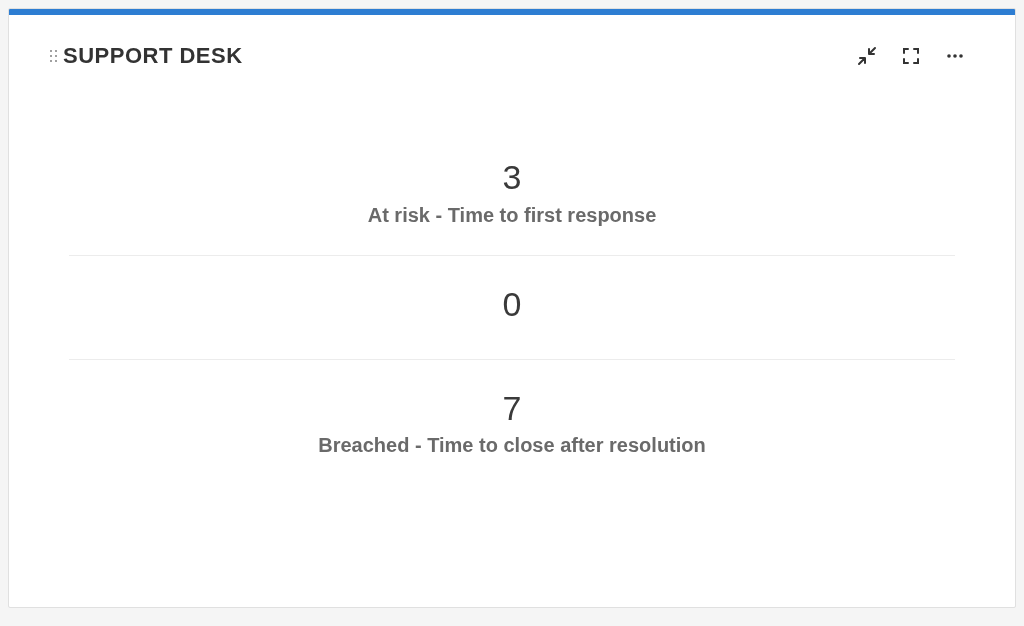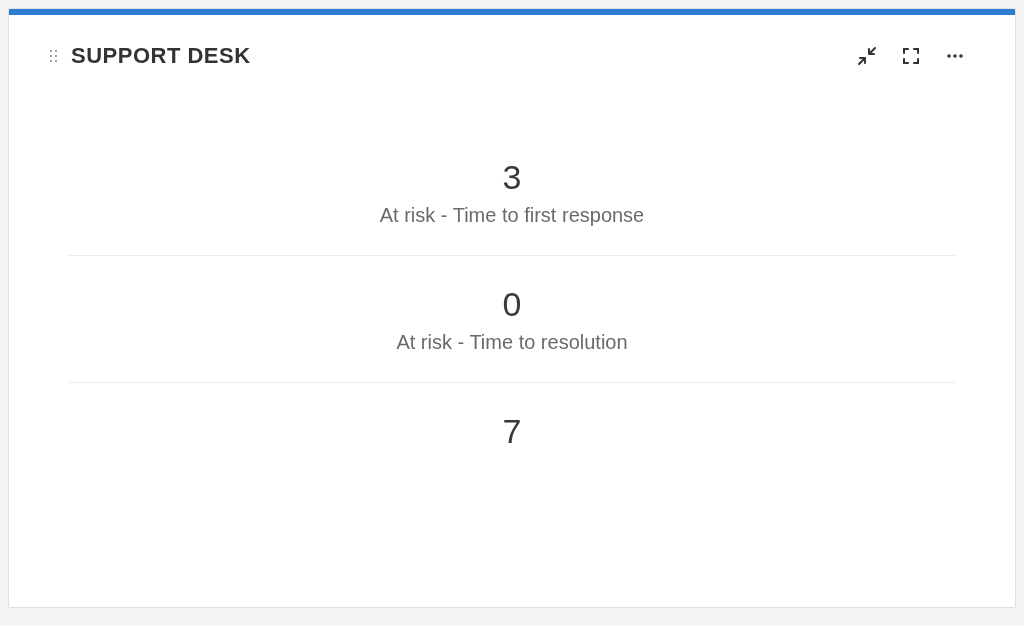--- a/index.html
+++ b/index.html
@@ -30,21 +30,21 @@
     }
     .header {
       display: flex;
       align-items: center;
       justify-content: space-between;
       padding: 28px 40px 20px 40px;
     }
     .header-left {
       display: flex;
       align-items: center;
-      gap: 10px;
+      gap: 2px;
     }
     .drag-handle {
       color: #8a8a8a;
       font-size: 14px;
       letter-spacing: -1px;
       cursor: move;
     }
     .title {
       font-size: 22px;
       font-weight: 600;
@@ -81,21 +81,21 @@
     .metric-value {
       font-size: 34px;
       color: #3a3a3a;
       font-weight: 400;
       line-height: 1.2;
       margin-bottom: 6px;
     }
     .metric-label {
       font-size: 20px;
       color: #6a6a6a;
-      font-weight: 400;
+      font-weight: 700;
     }
     svg {
       display: block;
     }
   </style>
 </head>
 <body>
 
 <div class="card">
   <div class="top-bar"></div>
@@ -139,19 +139,19 @@
     </div>
   </div>
 
   <div class="body">
     <div class="metric-row">
       <div class="metric-value">3</div>
       <div class="metric-label">At risk - Time to first response</div>
     </div>
     <div class="metric-row">
       <div class="metric-value">0</div>
-      <div class="metric-label">At risk - Time to resolution</div>
     </div>
     <div class="metric-row">
       <div class="metric-value">7</div>
+      <div class="metric-label">Breached - Time to close after resolution</div>
     </div>
   </div>
 </div>
 
 </body></html>

